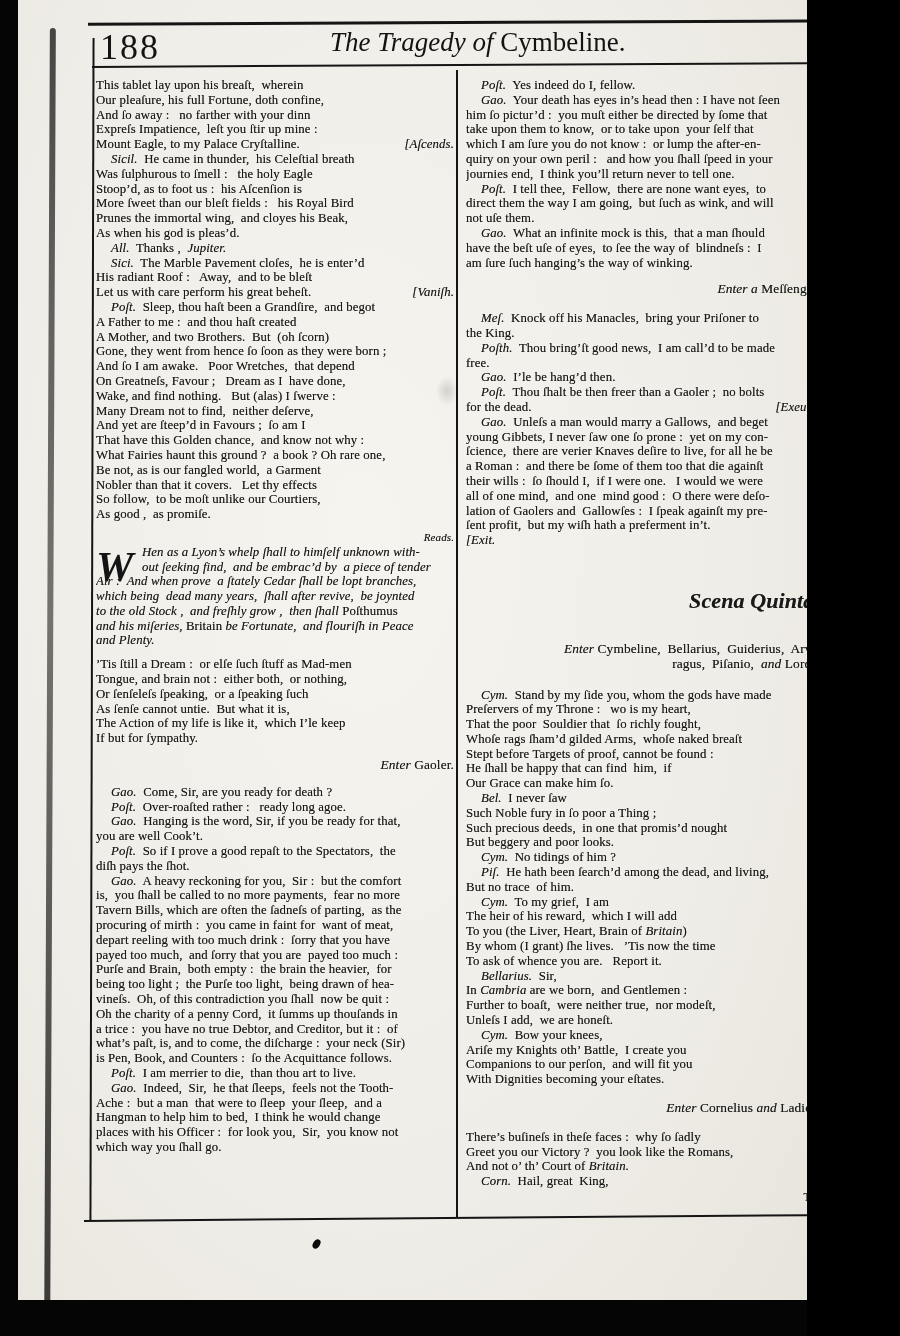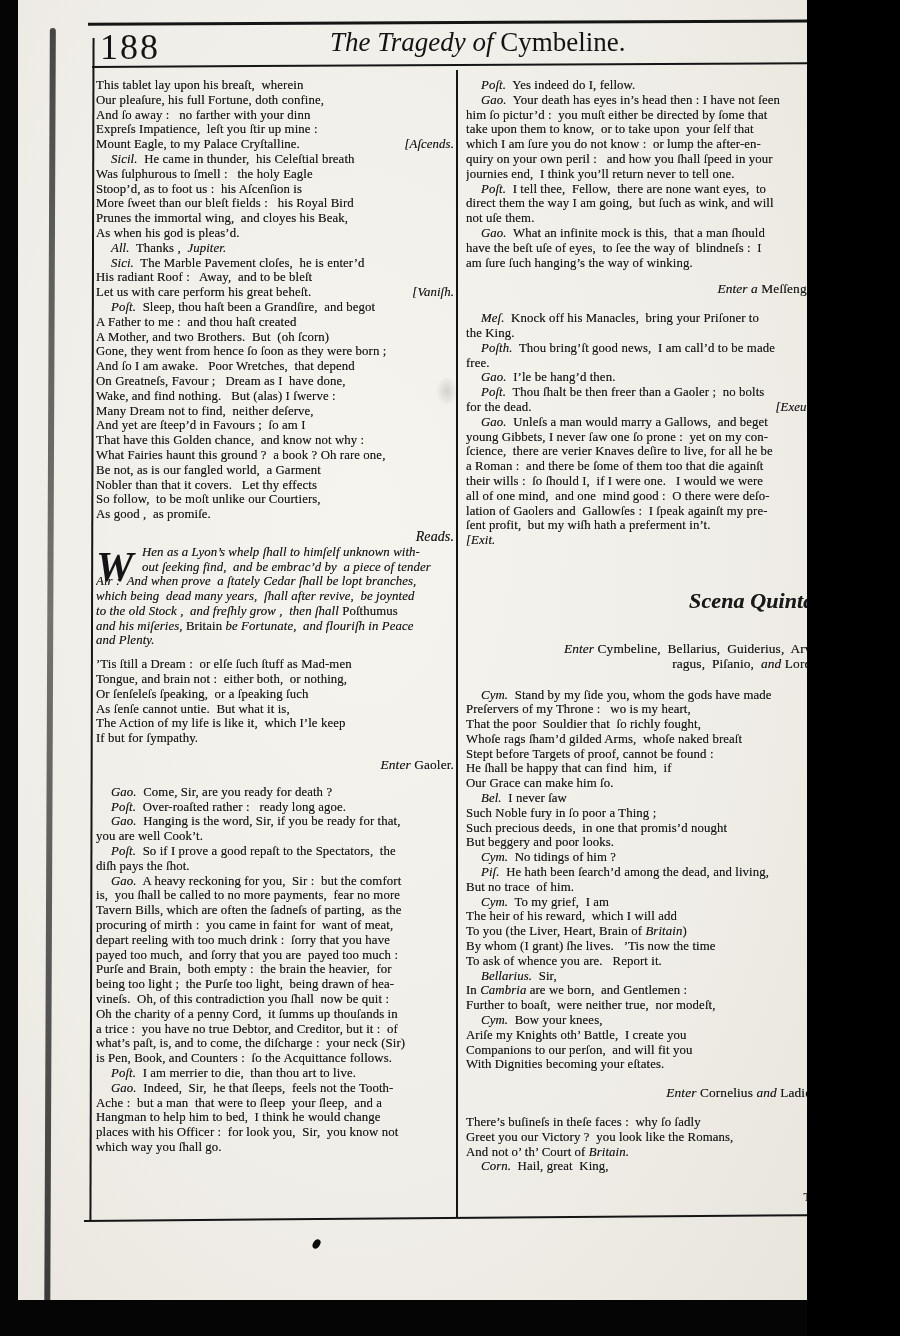--- a/index.html
+++ b/index.html
@@ -36,21 +36,21 @@
   .line{display:flex;justify-content:flex-start;white-space:pre;
     font-size:12.8px;line-height:14.8px;letter-spacing:.1px;
     text-shadow:0 0 .4px rgba(20,20,20,.55);}
   .line .main{flex:0 1 auto;}
   .line .dir{margin-left:auto;}
   .ctr{justify-content:flex-end;}
   .rgt{justify-content:flex-start;padding-right:8px;}
   .ind{padding-left:15px;}
   .it{font-style:italic;}
   .heading{font-size:13.4px;}
-  .reads{font-size:14px;}
+  .reads{font-size:11px;}
   .scena{font-size:22px;line-height:26px;font-weight:bold;}
   .dropwrap{position:relative;}
   .dropcap{position:absolute;left:0;top:3px;font-size:42px;line-height:38px;
     font-style:italic;font-weight:bold;color:#141414;}
   .dc{padding-left:46px;}
   
   .catchword{left:760px;top:1190px;width:56px;text-align:right;font-size:12px;
     text-shadow:0 0 .4px rgba(20,20,20,.55);}
   
   .ink-blot{left:313px;top:1239px;width:7px;height:10px;background:#0b0b0b;
@@ -212,20 +212,21 @@
       <div class="line ind"><span class="main"><span class="it">Piſ.</span><span class="ro">  He hath been ſearch’d among the dead, and living,</span></span></div>
       <div class="line"><span class="main"><span class="ro">But no trace  of him.</span></span></div>
       <div class="line ind"><span class="main"><span class="it">Cym.</span><span class="ro">  To my grief,  I am</span></span></div>
       <div class="line"><span class="main"><span class="ro">The heir of his reward,  which I will add</span></span></div>
       <div class="line"><span class="main"><span class="ro">To you (the Liver, Heart, Brain of </span><span class="it">Britain</span><span class="ro">)</span></span></div>
       <div class="line"><span class="main"><span class="ro">By whom (I grant) ſhe lives.   ’Tis now the time</span></span></div>
       <div class="line"><span class="main"><span class="ro">To ask of whence you are.   Report it.</span></span></div>
       <div class="line ind"><span class="main"><span class="it">Bellarius.</span><span class="ro">  Sir,</span></span></div>
       <div class="line"><span class="main"><span class="ro">In </span><span class="it">Cambria</span><span class="ro"> are we born,  and Gentlemen :</span></span></div>
       <div class="line"><span class="main"><span class="ro">Further to boaſt,  were neither true,  nor modeſt,</span></span></div>
+      <div class="line"><span class="main"><span class="ro">Unleſs I add,  we are honeſt.</span></span></div>
       <div class="line ind"><span class="main"><span class="it">Cym.</span><span class="ro">  Bow your knees,</span></span></div>
       <div class="line"><span class="main"><span class="ro">Ariſe my Knights oth’ Battle,  I create you</span></span></div>
       <div class="line"><span class="main"><span class="ro">Companions to our perſon,  and will fit you</span></span></div>
       <div class="line"><span class="main"><span class="ro">With Dignities becoming your eſtates.</span></span></div>
       <div style="height: 14px;"></div>
       <div class="line ctr heading"><span class="main"><span class="it">Enter</span><span class="ro"> Cornelius </span><span class="it">and</span><span class="ro"> Ladies.</span></span></div>
       <div style="height: 14px;"></div>
       <div class="line"><span class="main"><span class="ro">There’s buſineſs in theſe faces :  why ſo ſadly</span></span></div>
       <div class="line"><span class="main"><span class="ro">Greet you our Victory ?  you look like the Romans,</span></span></div>
       <div class="line"><span class="main"><span class="ro">And not o’ th’ Court of </span><span class="it">Britain.</span></span></div>

